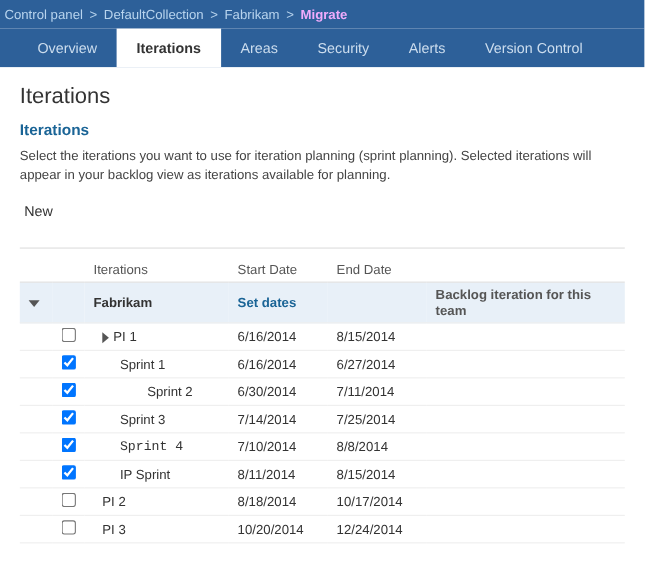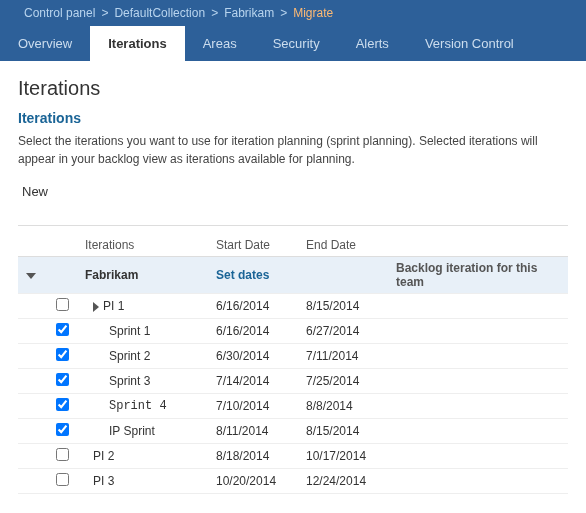--- a/index.html
+++ b/index.html
@@ -1,25 +1,25 @@
 <!DOCTYPE html>
 <html><head>
   <meta charset="utf-8">
   <style>
     * { box-sizing: border-box; margin: 0; padding: 0; }
     body { font-family: "Segoe UI", Arial, sans-serif; font-size: 13px; background: #fff; color: #333; width: 586px; min-height: 513px; overflow-x: hidden; }
 
     
-    .breadcrumb { background: #2d6099; color: #cde; padding: 6px 24px; font-size: 12px; display: flex; align-items: center; gap: 6px; }
+    .breadcrumb { background: #2d6099; color: #cde; padding: 6px 4px; font-size: 12px; display: flex; align-items: center; gap: 6px; }
     .breadcrumb span { color: #b8d4ee; }
-    .breadcrumb .current { color: #fdba74; font-weight: normal; }
+    .breadcrumb .current { color: #f0abfc; font-weight: bold; }
     .breadcrumb-sep { color: #7aaad4; }
 
     
-    .tabs { background: #2d6099; display: flex; align-items: flex-end; padding: 0 0 0 0; }
+    .tabs { background: #2d6099; display: flex; align-items: flex-end; padding: 0 0 0 16px; }
     .tab { padding: 10px 18px; color: #cde; cursor: pointer; font-size: 13px; border: none; background: transparent; white-space: nowrap; }
     .tab.active { background: #fff; color: #333; font-weight: 600; }
 
     
     .page-content { padding: 16px 18px 10px 18px; }
     .page-title { font-size: 20px; color: #333; font-weight: 300; margin-bottom: 10px; }
     .section-title { font-size: 14px; color: #1a6496; font-weight: bold; margin-bottom: 6px; }
     .description { font-size: 12px; color: #444; line-height: 1.5; margin-bottom: 14px; max-width: 560px; }
 
     
@@ -111,21 +111,21 @@
           <td class="col-expand row-arrow"></td>
           <td class="col-check"><input type="checkbox" checked="" style=""></td>
           <td class="col-iter" style="padding-left: 32px;"><span>Sprint 1</span></td>
           <td class="col-start">6/16/2014</td>
           <td class="col-end">6/27/2014</td>
           <td class="col-backlog backlog-label"></td>
         </tr>
         <tr>
           <td class="col-expand row-arrow"></td>
           <td class="col-check"><input type="checkbox" checked="" style=""></td>
-          <td class="col-iter" style="padding-left: 32px;"><span>Sprint 2</span></td>
+          <td class="col-iter" style="padding-left: 32px; text-align: center;"><span>Sprint 2</span></td>
           <td class="col-start">6/30/2014</td>
           <td class="col-end">7/11/2014</td>
           <td class="col-backlog backlog-label"></td>
         </tr>
         <tr>
           <td class="col-expand row-arrow"></td>
           <td class="col-check"><input type="checkbox" checked="" style=""></td>
           <td class="col-iter" style="padding-left: 32px;"><span>Sprint 3</span></td>
           <td class="col-start">7/14/2014</td>
           <td class="col-end">7/25/2014</td>

